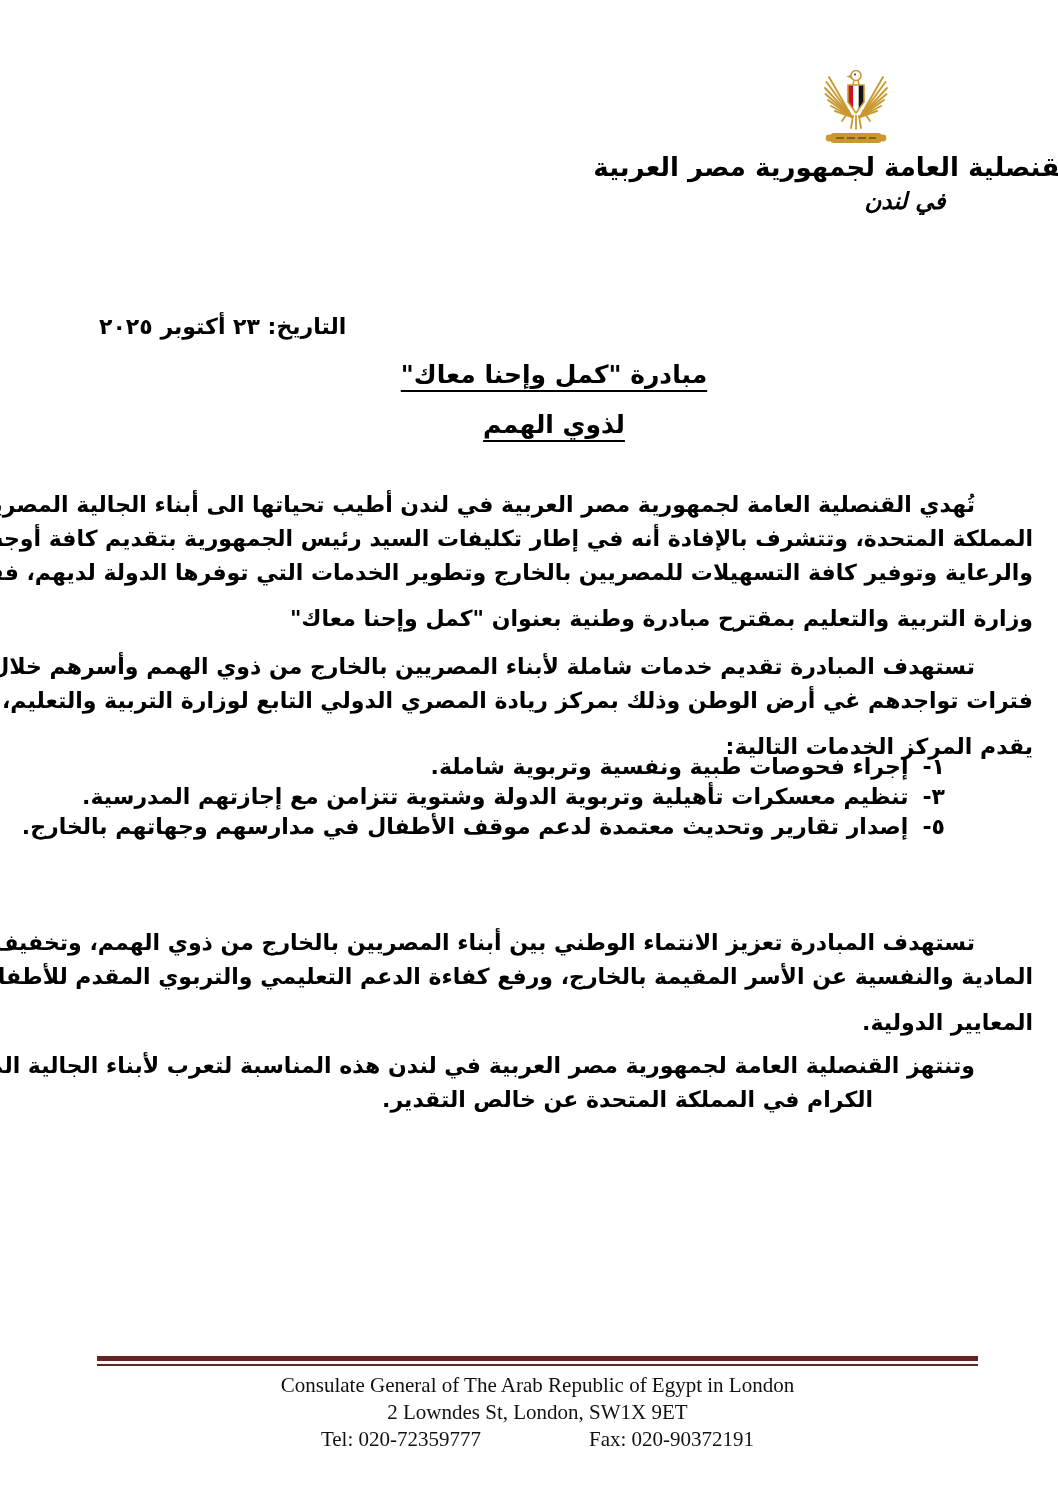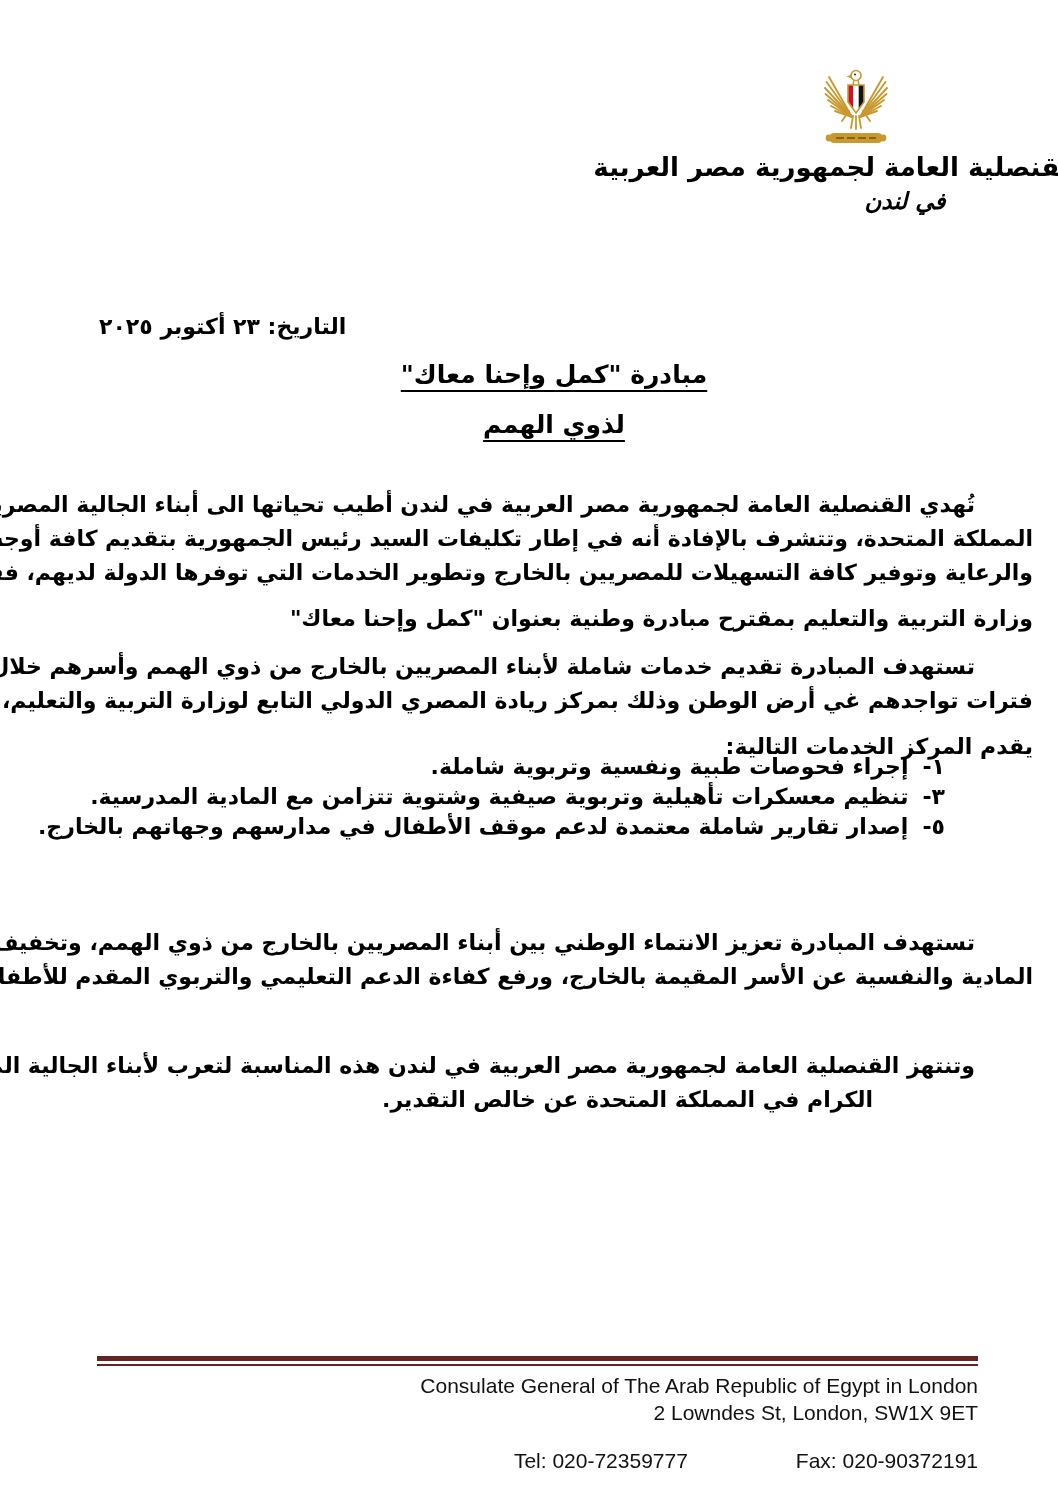--- a/index.html
+++ b/index.html
@@ -59,25 +59,25 @@
   .li{height:30px;line-height:30px;font-weight:700;font-size:22px;white-space:nowrap;}
   .li .num{display:inline-block;}
   .li .txt{display:inline-block;margin-right:14px;}
   
   #footer-rule{
     position:absolute;left:97px;top:1356px;width:881px;height:3px;
     border-top:5px solid #632423;border-bottom:2px solid #632423;
   }
   #footer-text{
     position:absolute;left:97px;top:1372px;width:881px;
-    text-align:right;
-    font-family:Liberation Sans, sans-serif;
+    text-align:center;
+    font-family:Liberation Serif, serif;
     font-size:21px;line-height:27px;color:#111;
   }
-  .telfax span{display:inline-block;margin-top:21px;}
+  .telfax span{display:inline-block;}
   .telfax .fax{margin-left:108px;}
 </style>
 </head>
 <body>
 
 <div id="page">
 
   <div id="emblem">
     <svg viewBox="0 0 72 84" width="72" height="86" xmlns="http://www.w3.org/2000/svg">
       <defs>
@@ -152,27 +152,28 @@
   </div>
 
   <div class="para" id="p2">
     <div class="line first">تستهدف المبادرة تقديم خدمات شاملة لأبناء المصريين بالخارج من ذوي الهمم وأسرهم خلال</div>
     <div class="line">فترات تواجدهم غي أرض الوطن وذلك بمركز ريادة المصري الدولي التابع لوزارة التربية والتعليم، حيث</div>
     <div class="line end">يقدم المركز الخدمات التالية:</div>
   </div>
 
   <div id="svc-list">
     <div class="li"><span class="num">١-</span><span class="txt">إجراء فحوصات طبية ونفسية وتربوية شاملة.</span></div>
-    <div class="li"><span class="num">٣-</span><span class="txt">تنظيم معسكرات تأهيلية وتربوية صيفية وشتوية تتزامن مع المادية المدرسية.</span></div>
-    <div class="li"><span class="num">٥-</span><span class="txt">إصدار تقارير شاملة معتمدة لدعم موقف الأطفال في مدارسهم وجهاتهم بالخارج.</span></div>
+    <div class="li"><span class="num">٣-</span><span class="txt">تنظيم معسكرات تأهيلية وتربوية الدولة وشتوية تتزامن مع إجازتهم المدرسية.</span></div>
+    <div class="li"><span class="num">٥-</span><span class="txt">إصدار تقارير وتحديث معتمدة لدعم موقف الأطفال في مدارسهم وجهاتهم بالخارج.</span></div>
   </div>
 
   <div class="para" id="p3">
     <div class="line first">تستهدف المبادرة تعزيز الانتماء الوطني بين أبناء المصريين بالخارج من ذوي الهمم، وتخفيف الأعباء</div>
     <div class="line">المادية والنفسية عن الأسر المقيمة بالخارج، ورفع كفاءة الدعم التعليمي والتربوي المقدم للأطفال وفق</div>
+    <div class="line end">المعايير الدولية.</div>
   </div>
 
   <div class="para" id="p4">
     <div class="line first">وتنتهز القنصلية العامة لجمهورية مصر العربية في لندن هذه المناسبة لتعرب لأبناء الجالية المصرية</div>
     <div class="line pullin">الكرام في المملكة المتحدة عن خالص التقدير.</div>
   </div>
 
   <div id="footer-rule"></div>
   <div id="footer-text">
     <div>Consulate General of The Arab Republic of Egypt in London</div>

